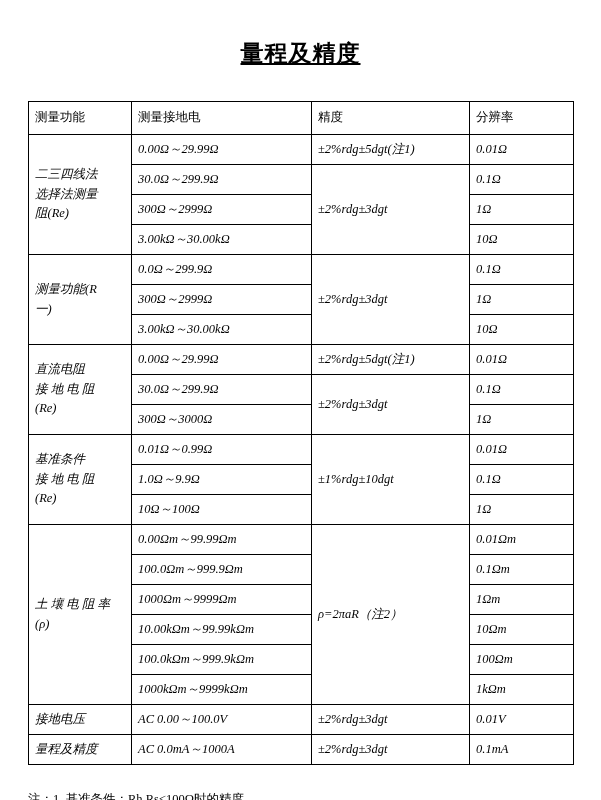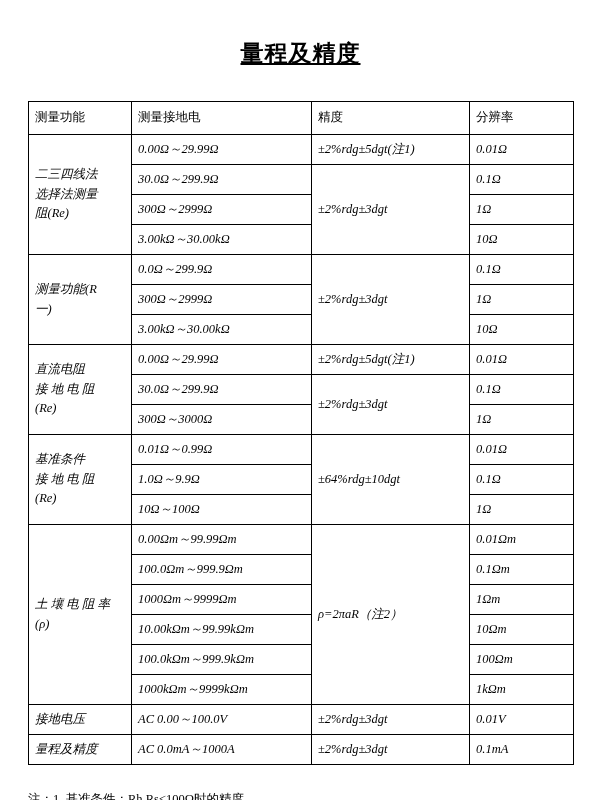--- a/index.html
+++ b/index.html
@@ -165,21 +165,21 @@
           <td class="row-cell">300Ω～3000Ω</td>
           <td class="row-cell">1Ω</td>
         </tr>
         <tr>
           <td class="func-cell row-cell" rowspan="3">
             <span class="fl">基准条件</span>
             <span class="fl">接 地 电 阻</span>
             <span class="fl">(Re)</span>
           </td>
           <td class="row-cell">0.01Ω～0.99Ω</td>
-          <td class="acc-cell row-cell" rowspan="3">±64%rdg±10dgt</td>
+          <td class="acc-cell row-cell" rowspan="3">±1%rdg±10dgt</td>
           <td class="row-cell">0.01Ω</td>
         </tr>
         <tr>
           <td class="row-cell">1.0Ω～9.9Ω</td>
           <td class="row-cell">0.1Ω</td>
         </tr>
         <tr>
           <td class="row-cell">10Ω～100Ω</td>
           <td class="row-cell">1Ω</td>
         </tr>

